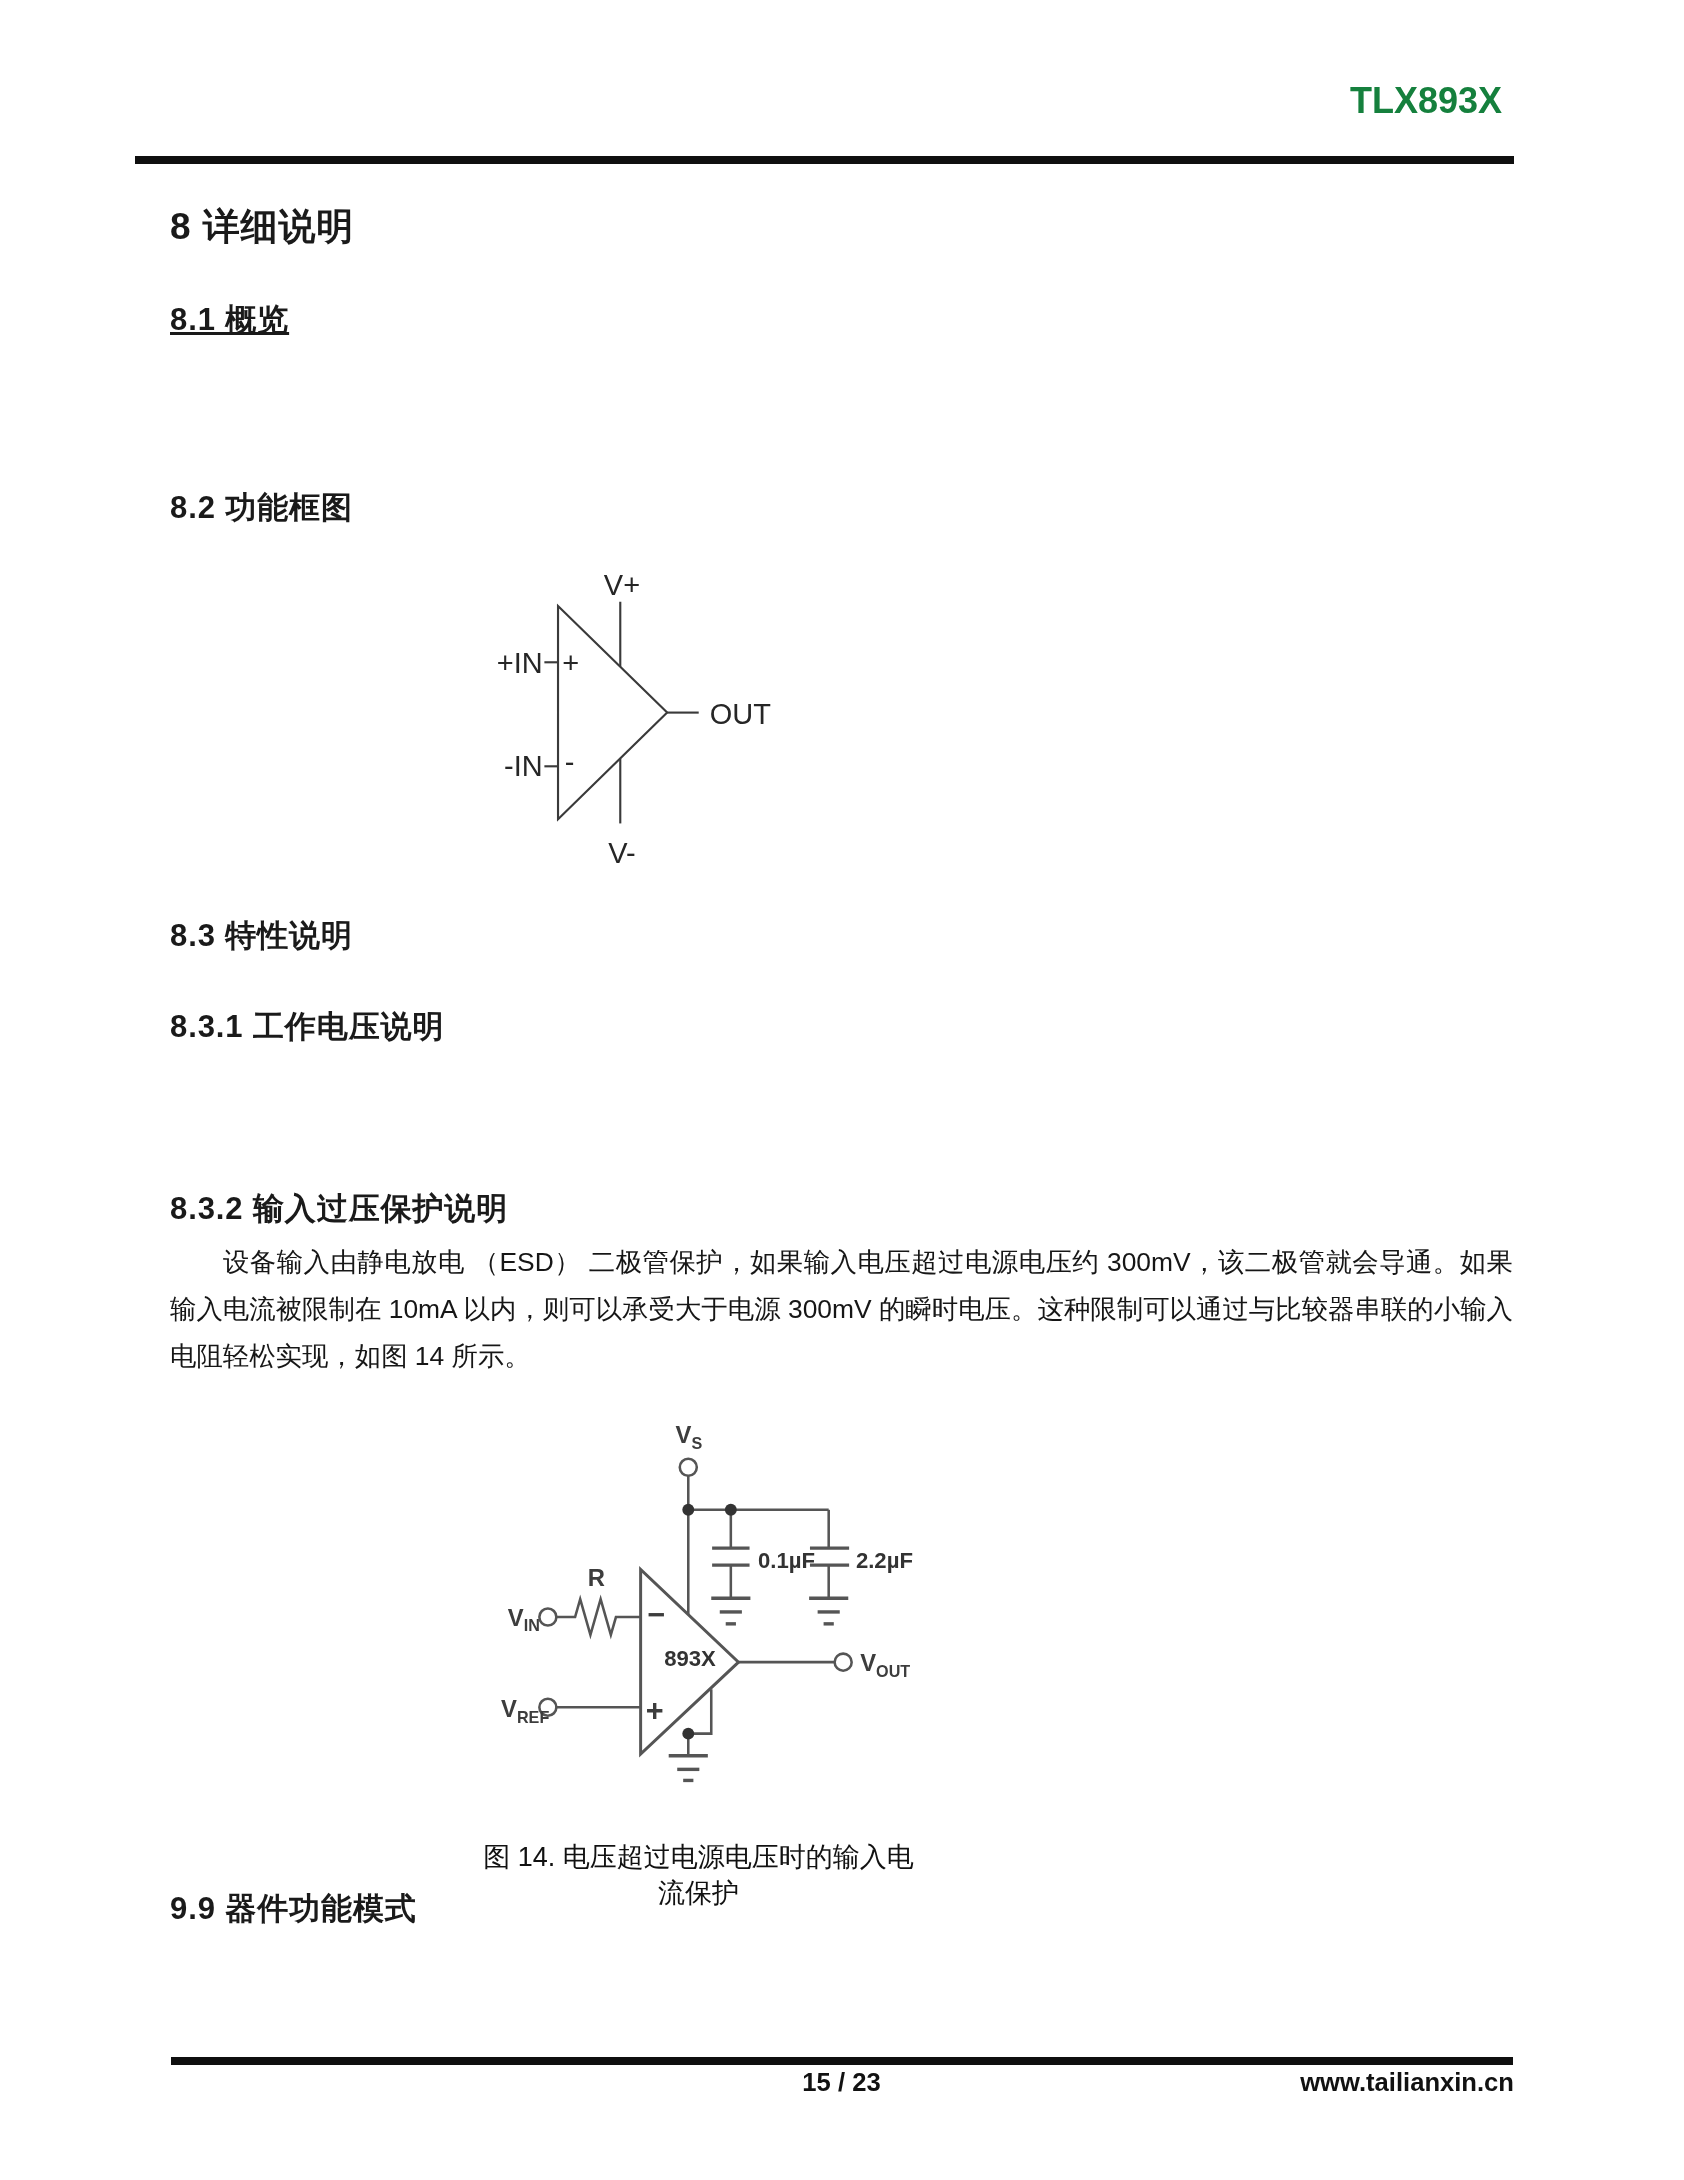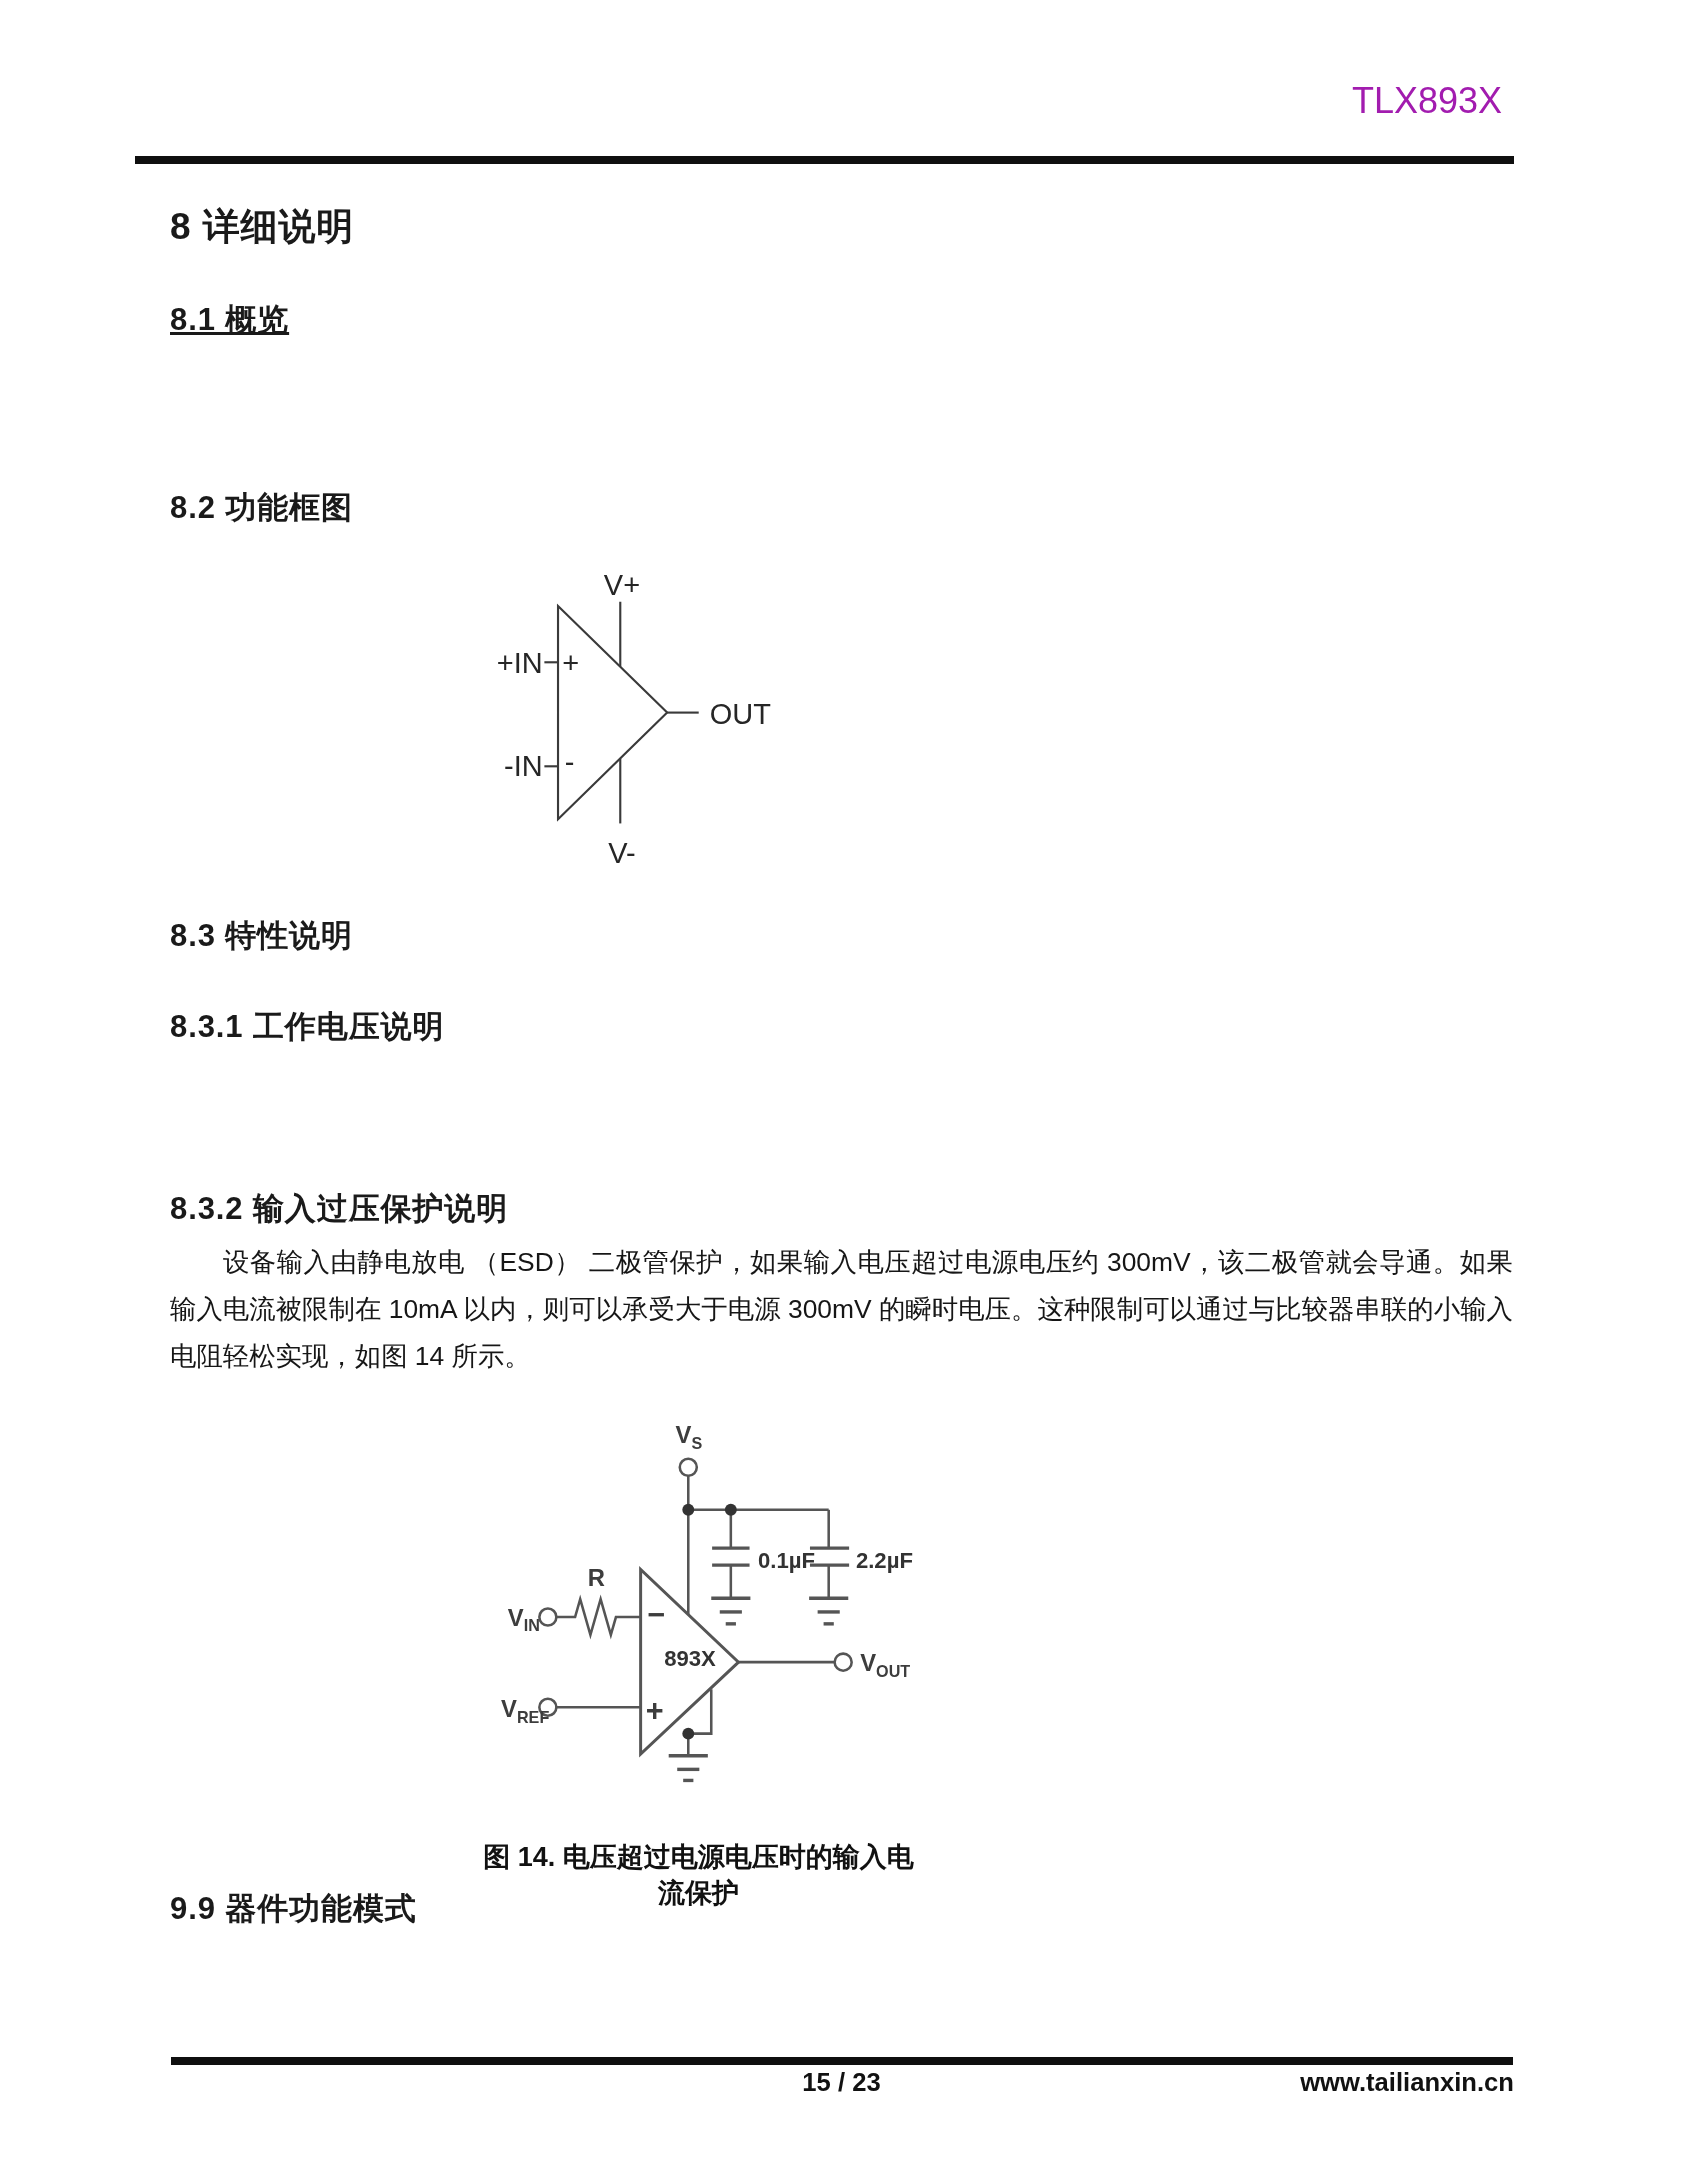--- a/index.html
+++ b/index.html
@@ -6,22 +6,22 @@
   .page{
     position:relative;width:1685px;height:2181px;background:#ffffff;
     font-family:"Liberation Sans", sans-serif;color:#1a1a1a;overflow:hidden;
     margin:0 auto;
   }
   .abs{position:absolute;}
   .h1{font-size:37px;font-weight:bold;line-height:1.1;letter-spacing:0.9px;}
   .h2{font-size:31px;font-weight:bold;line-height:1.1;letter-spacing:0.9px;}
   .body-p{font-size:26.4px;line-height:47px;text-align:justify;text-indent:53px;color:#161616;}
   .rule{background:#0f0f0f;}
-  .header-title{font-size:36px;font-weight:normal;color:#a21caf;}
-  .caption{font-size:27px;font-weight:bold;text-align:center;color:#111;}
+  .header-title{font-size:36px;font-weight:bold;color:#15803d;}
+  .caption{font-size:27px;font-weight:normal;text-align:center;color:#111;}
   .footer-text{font-size:25.6px;font-weight:bold;color:#111;}
   svg{display:block;}
   svg text{font-family:"Liberation Sans", sans-serif;}
   .f1t{font-size:34px;fill:#262626;}
   .f2t{font-size:28px;fill:#3d3d3d;font-weight:600;}
   .f2sub{font-size:19px;font-weight:600;}
   .f2b{font-size:26px;font-weight:bold;fill:#333;}
   .f2sign{font-size:36px;fill:#3d3d3d;font-weight:600;}
 </style>
 </head>

